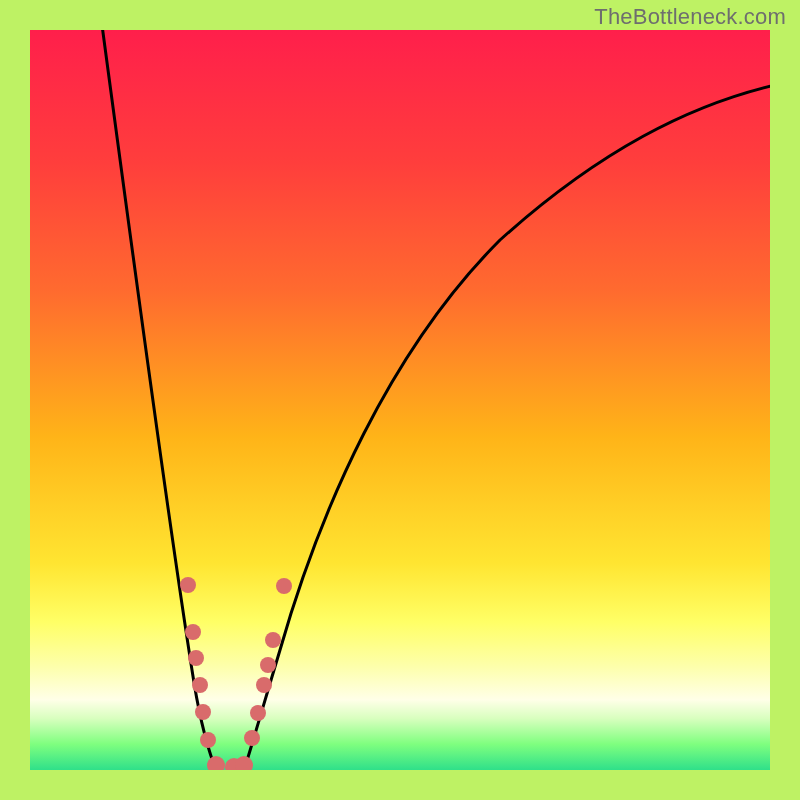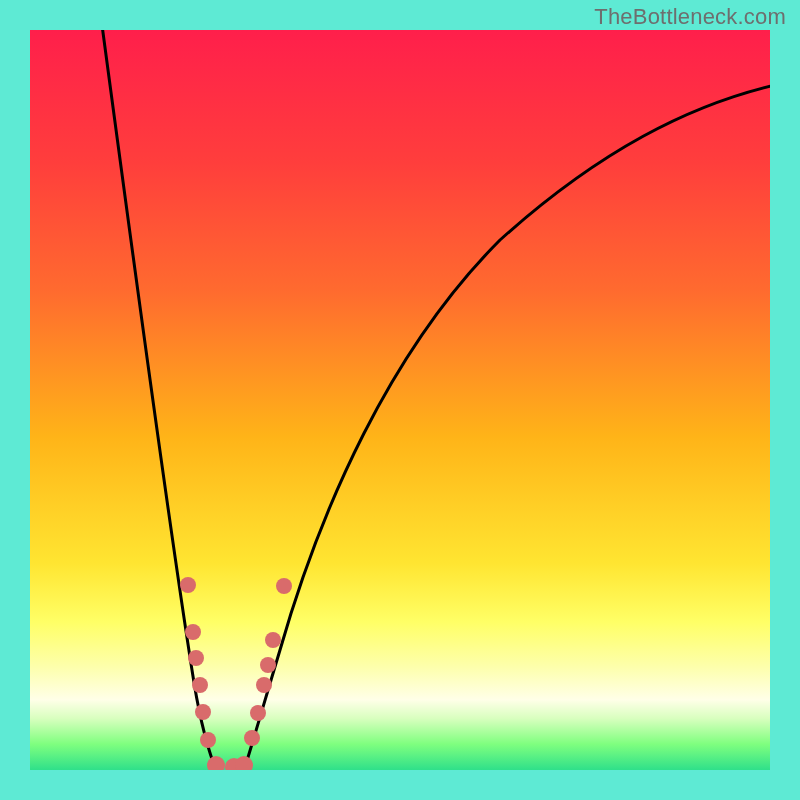--- a/index.html
+++ b/index.html
@@ -10,21 +10,21 @@
     background: #000000;
     overflow: hidden;
     font-family: Arial, Helvetica, sans-serif;
   }
   .frame {
     position: absolute;
     left: 0;
     top: 0;
     width: 800px;
     height: 800px;
-    background: #5eead4;
+    background: #bef264;
   }
   .plot {
     position: absolute;
     left: 30px;
     top: 30px;
     width: 740px;
     height: 740px;
     overflow: hidden;
   }
   .watermark {

